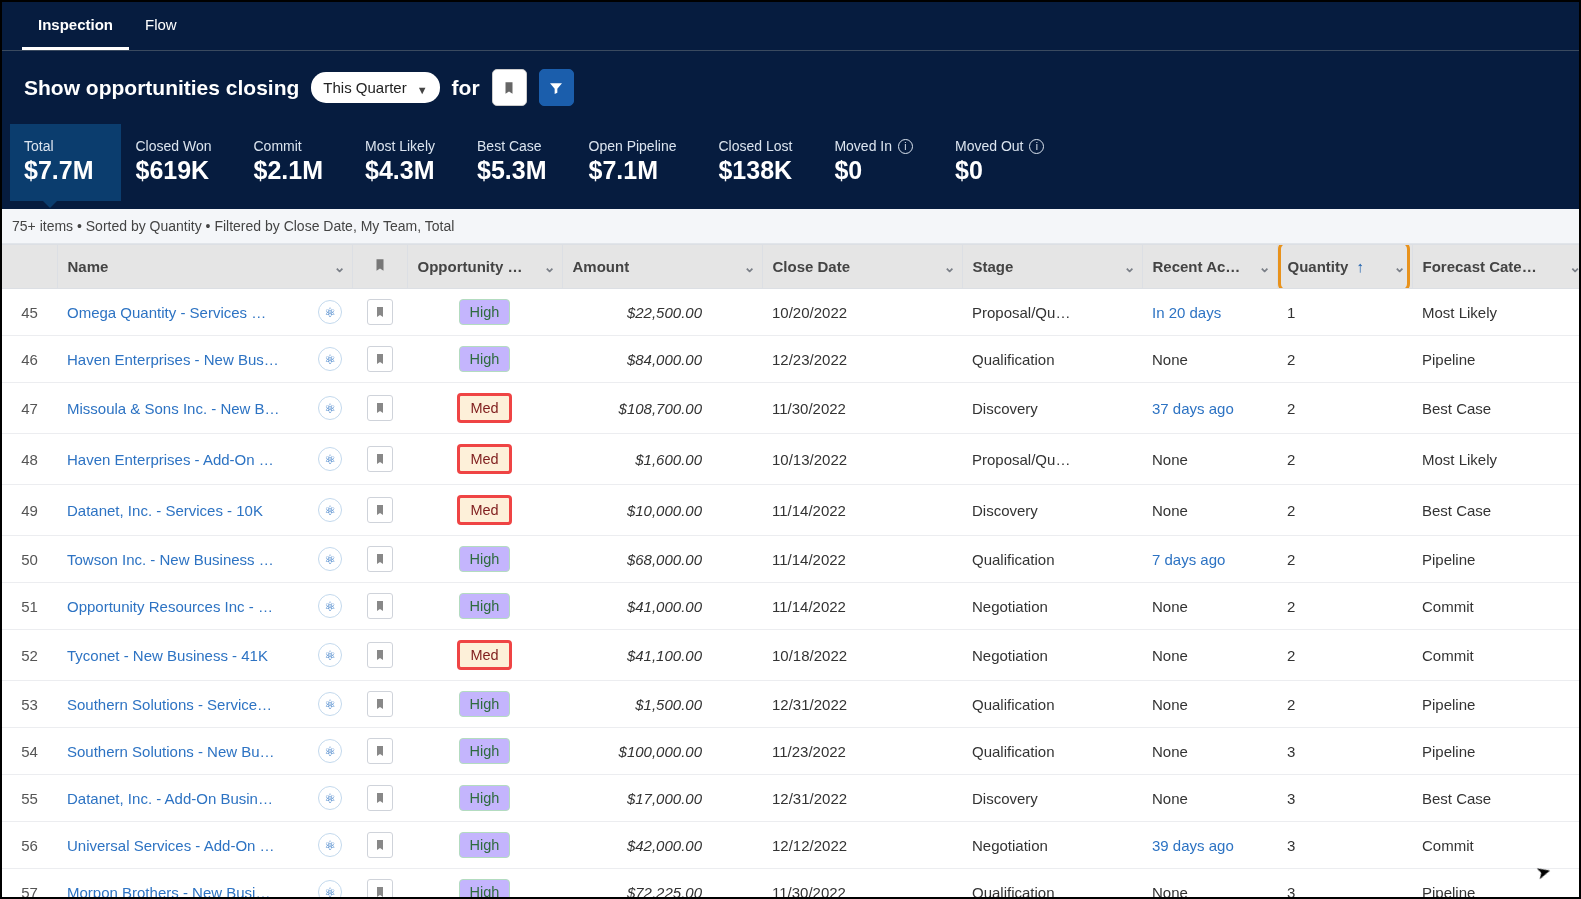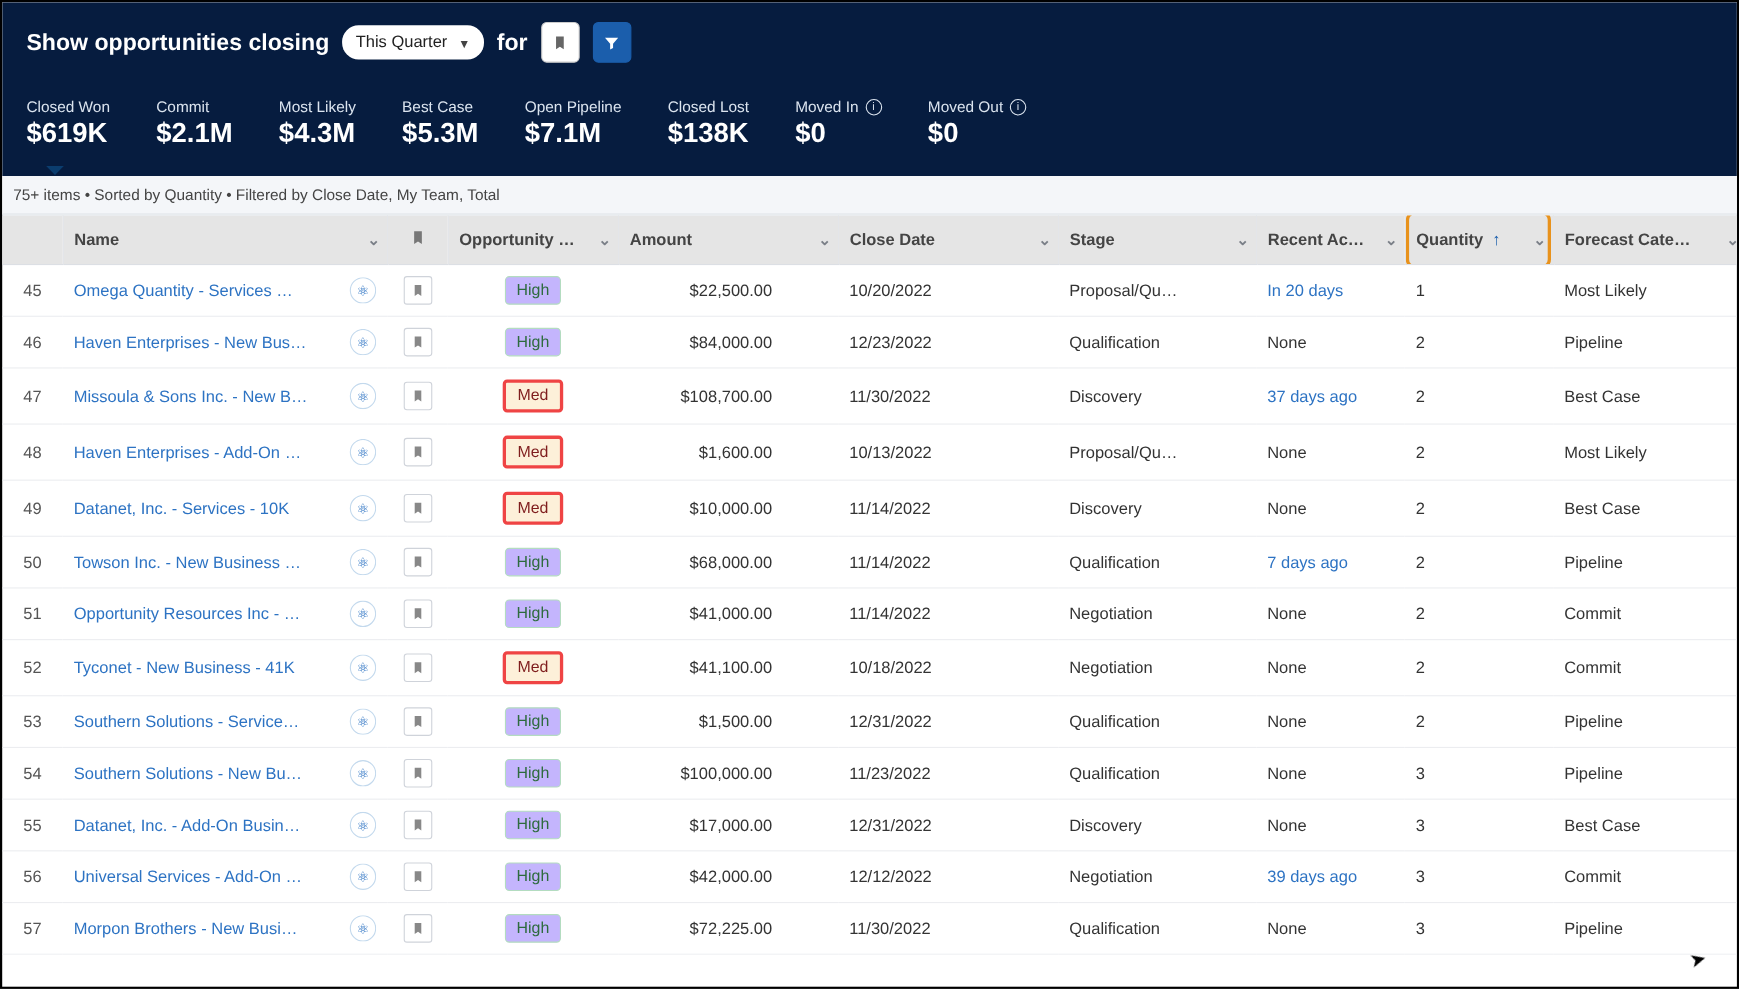--- a/index.html
+++ b/index.html
@@ -235,41 +235,45 @@
   }
   .badge {
     display: inline-block;
     padding: 4px 10px;
     border-radius: 4px;
     font-size: 14.5px;
     font-weight: 500;
   }
   .badge.high { background: #c4b5fd; color: #2e6b3e; border: 1px solid #b3dcc0; }
   .badge.med { background: #fdf0d9; color: #7f1d1d; border: 3px solid #ef4444; }
-  .amt-cell { text-align: right; padding-right: 60px; }
+  .amt-cell { text-align: right; padding-right: 60px; font-style: italic; }
   .close-cell { text-align: left; }
   .star-th {
     width: 16px; height: 16px;
     display: inline-block;
     color: #777;
   }
   .chev-down-sm { font-size: 11px; color: #444; }
   .cursor {
     position: fixed;
     right: 30px;
     bottom: 16px;
     font-size: 18px;
     color: #000;
     transform: rotate(-15deg);
   }
 </style>
 </head>
 <body>
 
 <div class="header">
+  <div class="tabs" id="tabs-bar">
+      <div class="tab active">Inspection</div>
+      <div class="tab">Flow</div>
+    </div>
 
   <div class="filter-bar">
     <span class="filter-label">Show opportunities closing</span>
     <div class="dropdown">
       <span>This Quarter</span>
       <span class="chev-down-sm">▼</span>
     </div>
     <span class="filter-label">for</span>
     <div class="icon-btn">
       <svg width="14" height="16" viewBox="0 0 24 24" fill="currentColor">
@@ -277,20 +281,24 @@
         </svg>
     </div>
     <div class="icon-btn blue">
       <svg width="16" height="16" viewBox="0 0 24 24" fill="currentColor">
           <path d="M3 5h18l-7 8v6l-4 2v-8z"></path>
         </svg>
     </div>
   </div>
 
   <div class="metrics" id="metrics-bar">
+      <div class="metric active">
+        <div class="metric-label">Total</div>
+        <div class="metric-value">$7.7M</div>
+      </div>
       <div class="metric">
         <div class="metric-label">Closed Won</div>
         <div class="metric-value">$619K</div>
       </div>
       <div class="metric">
         <div class="metric-label">Commit</div>
         <div class="metric-value">$2.1M</div>
       </div>
       <div class="metric">
         <div class="metric-label">Most Likely</div>

